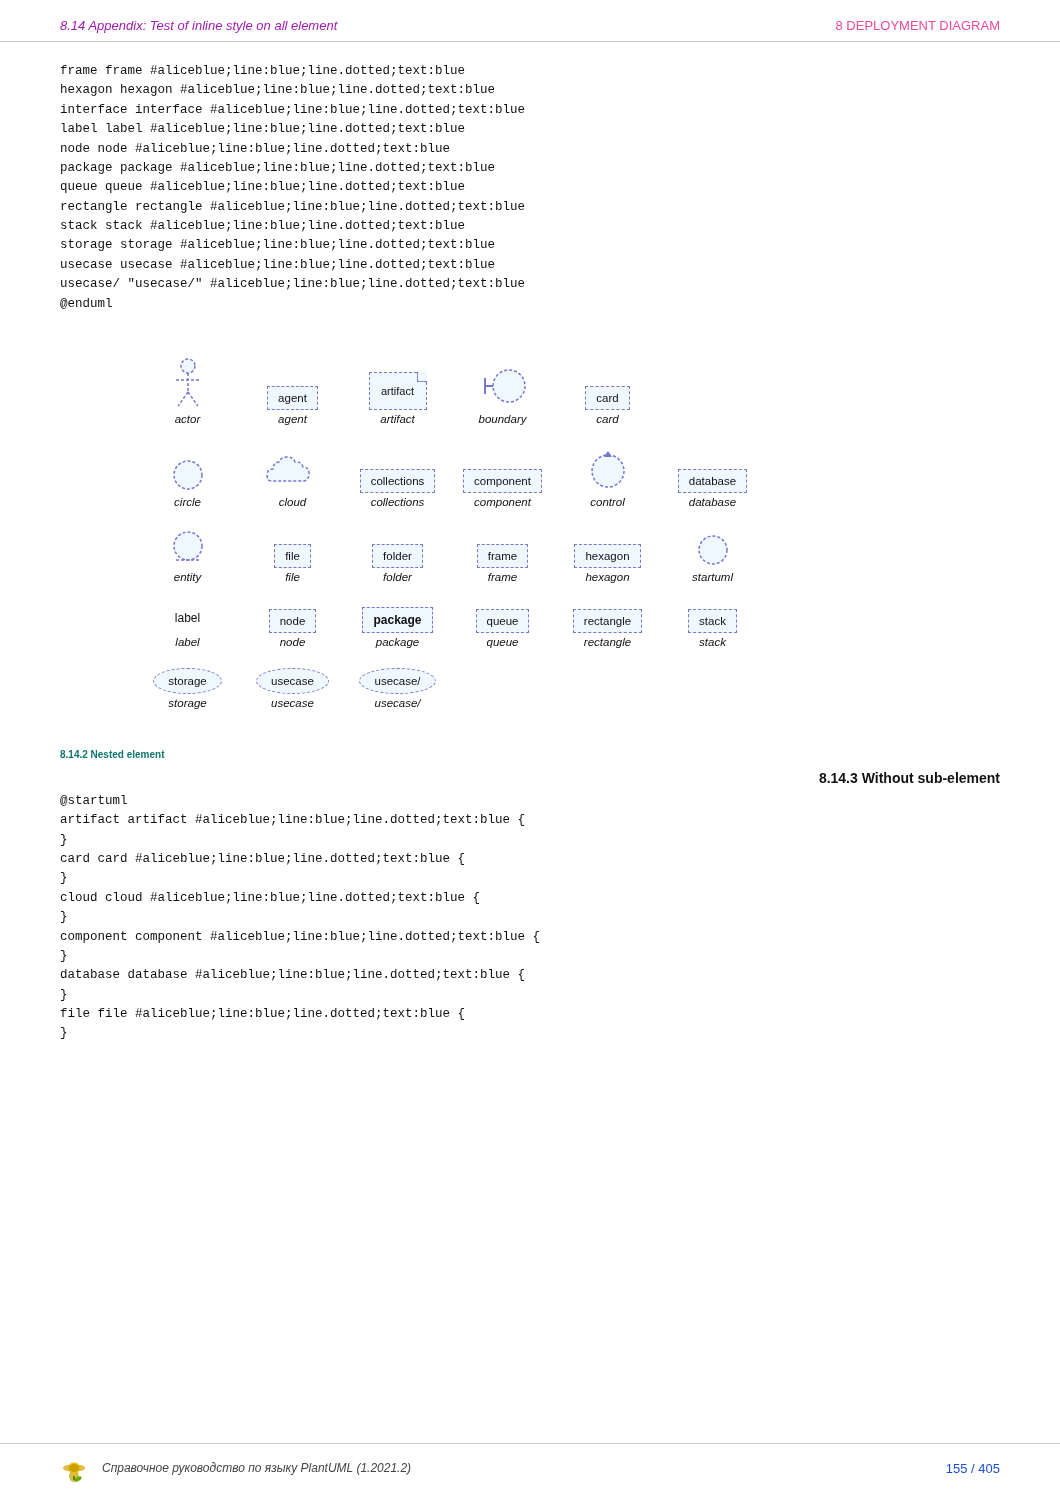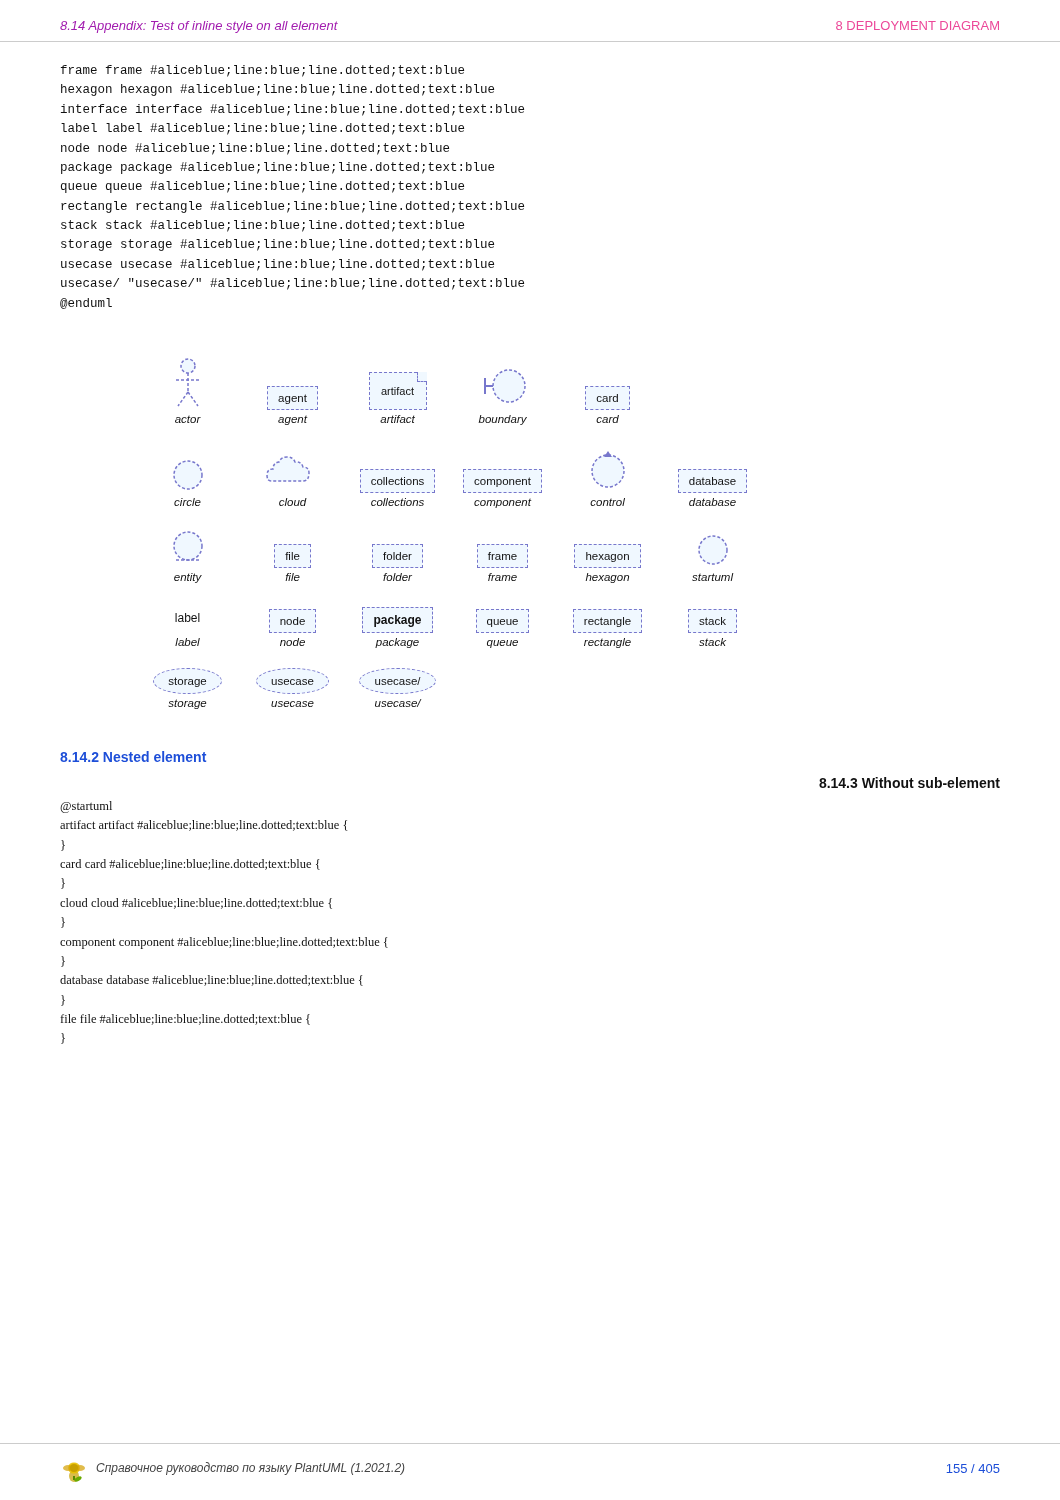--- a/index.html
+++ b/index.html
@@ -53,37 +53,37 @@
     }
 
     
     .diagram-section {
       margin: 0 0 20px 0;
       padding: 10px 0;
     }
 
     
     .section-heading {
-      font-size: 14px;
+      font-size: 10px;
       font-weight: bold;
       margin: 18px 0 6px 0;
-      color: #1d4ed8;
+      color: #0f766e;
     }
 
     .section-subheading {
       font-size: 14px;
       font-weight: bold;
       margin: 10px 0 6px 0;
       color: #111;
       text-align: right;
     }
 
     
     .code-block2 {
-      font-family: Liberation Serif, serif;
+      font-family: Liberation Mono, monospace;
       font-size: 12.5px;
       line-height: 1.55;
       color: #111;
       margin-bottom: 10px;
       white-space: pre;
     }
 
     
     .page-footer {
       position: absolute;
@@ -94,21 +94,21 @@
       align-items: center;
       justify-content: space-between;
       padding: 0 60px;
       border-top: 1px solid #ccc;
       padding-top: 10px;
     }
 
     .footer-left {
       display: flex;
       align-items: center;
-      gap: 8px;
+      gap: 14px;
       font-style: italic;
       font-size: 12px;
       color: #444;
     }
 
     .footer-right {
       font-size: 13px;
       color: #1d4ed8;
     }
 

